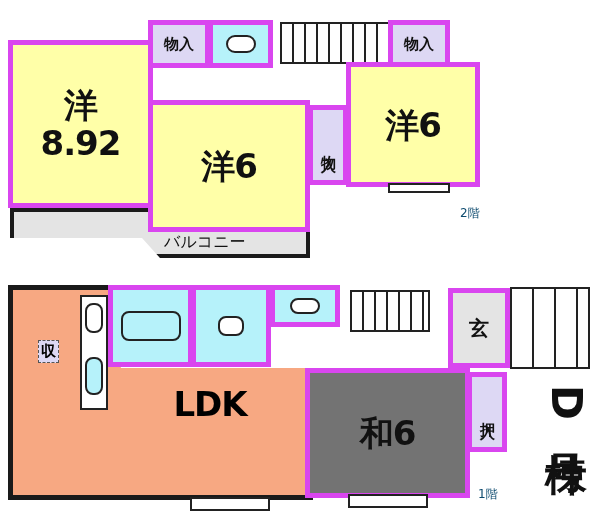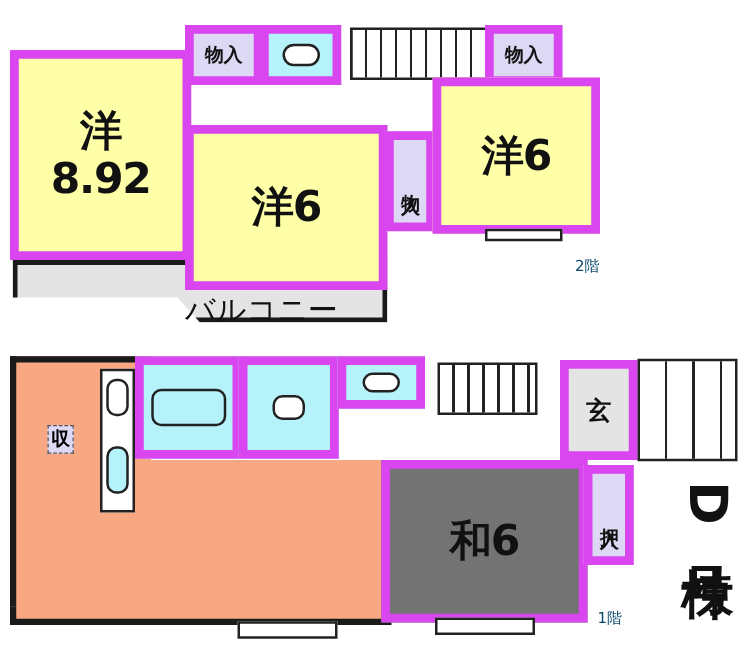--- a/index.html
+++ b/index.html
@@ -1,18 +1,18 @@
 <!DOCTYPE html>
 <html><head>
 <meta charset="utf-8">
 <style>
   html,body{margin:0;padding:0;background:#fff;}
   body{width:600px;height:522px;position:relative;overflow:hidden;font-family:"DejaVu Sans","Liberation Sans",sans-serif;}
   .abs{position:absolute;box-sizing:border-box;}
-  .room{position:absolute;box-sizing:border-box;border:7px solid #d946ef;display:flex;align-items:center;justify-content:center;flex-direction:column;color:#111;font-weight:bold;}
+  .room{position:absolute;box-sizing:border-box;border:5px solid #d946ef;display:flex;align-items:center;justify-content:center;flex-direction:column;color:#111;font-weight:bold;}
   .yel{background:#ffffa8;}
   .sal{background:#f7a882;}
   .grn{background:#737373;}
   .cyan{background:#b6f2fa;}
   .lav{background:#ddd8f4;}
   .gray{background:#e4e4e4;}
   .lbl-big{font-size:34px;line-height:38px;font-family:"DejaVu Sans",sans-serif;font-weight:bold;letter-spacing:-1px;}
   .lbl-sm{font-size:15px;font-weight:bold;line-height:17px;}
   .vert{writing-mode:vertical-rl;letter-spacing:2px;}
   .floorlbl{position:absolute;font-size:12px;color:#0c4a6e;}
@@ -20,21 +20,21 @@
   .stairs{position:absolute;background:repeating-linear-gradient(90deg,#fff 0 10px,#222 10px 12px);border:2px solid #222;box-sizing:border-box;}
   .win{position:absolute;background:#fff;border:2px solid #222;box-sizing:border-box;}
   .fixture{position:absolute;border:2px solid #222;border-radius:8px;background:#b6f2fa;box-sizing:border-box;}
 </style>
 </head>
 <body>
 
 <div>
 
   <div class="abs gray" style="left:10px;top:208px;width:300px;height:50px;border:4px solid #1a1a1a;clip-path:polygon(0 0,100% 0,100% 100%,50% 100%,44% 60%,0 60%);"></div>
-  <div class="abs" style="left:148px;top:232px;font-size:24px;color:#111;font-family:Liberation Mono, monospace;">バルコニー</div>
+  <div class="abs" style="left:164px;top:232px;font-size:16px;color:#111;font-family:Liberation Mono, monospace;">バルコニー</div>
 
   <div class="room yel" style="left:8px;top:40px;width:145px;height:168px;">
     <span class="lbl-big">洋</span>
     <span class="lbl-big">8.92</span>
   </div>
 
   <div class="room lav" style="left:148px;top:20px;width:62px;height:48px;">
     <span class="lbl-sm">物入</span>
   </div>
 
@@ -63,20 +63,21 @@
 
   <div class="floorlbl" style="left:460px;top:205px;">2階</div>
 </div>
 
 <div>
 
   <div class="abs sal" style="left:8px;top:285px;width:305px;height:215px;border:5px solid #1a1a1a;clip-path:polygon(0 0,37% 0,37% 100%,0 100%);"></div>
   <div class="abs sal" style="left:8px;top:368px;width:305px;height:132px;border:5px solid #1a1a1a;border-top:none;"></div>
   <div class="abs sal" style="left:8px;top:285px;width:110px;height:200px;border-left:5px solid #1a1a1a;border-top:5px solid #1a1a1a;"></div>
   <div class="abs" style="left:145px;top:385px;width:130px;text-align:center;">
+    <div class="lbl-big">LDK</div>
   </div>
   <div class="abs" style="left:38px;top:340px;font-size:15px;font-weight:bold;background:#ddd8f4;border:1px dashed #555;padding:1px 2px;">収</div>
 
   <div class="abs" style="left:80px;top:295px;width:28px;height:115px;border:2px solid #222;background:#fff;">
     <div class="fixture" style="left:3px;top:6px;width:18px;height:30px;background:#fff;"></div>
     <div class="fixture" style="left:3px;top:60px;width:18px;height:38px;"></div>
   </div>
 
   <div class="room cyan" style="left:108px;top:285px;width:85px;height:82px;">
     <div class="fixture" style="position:relative;width:60px;height:30px;"></div>

